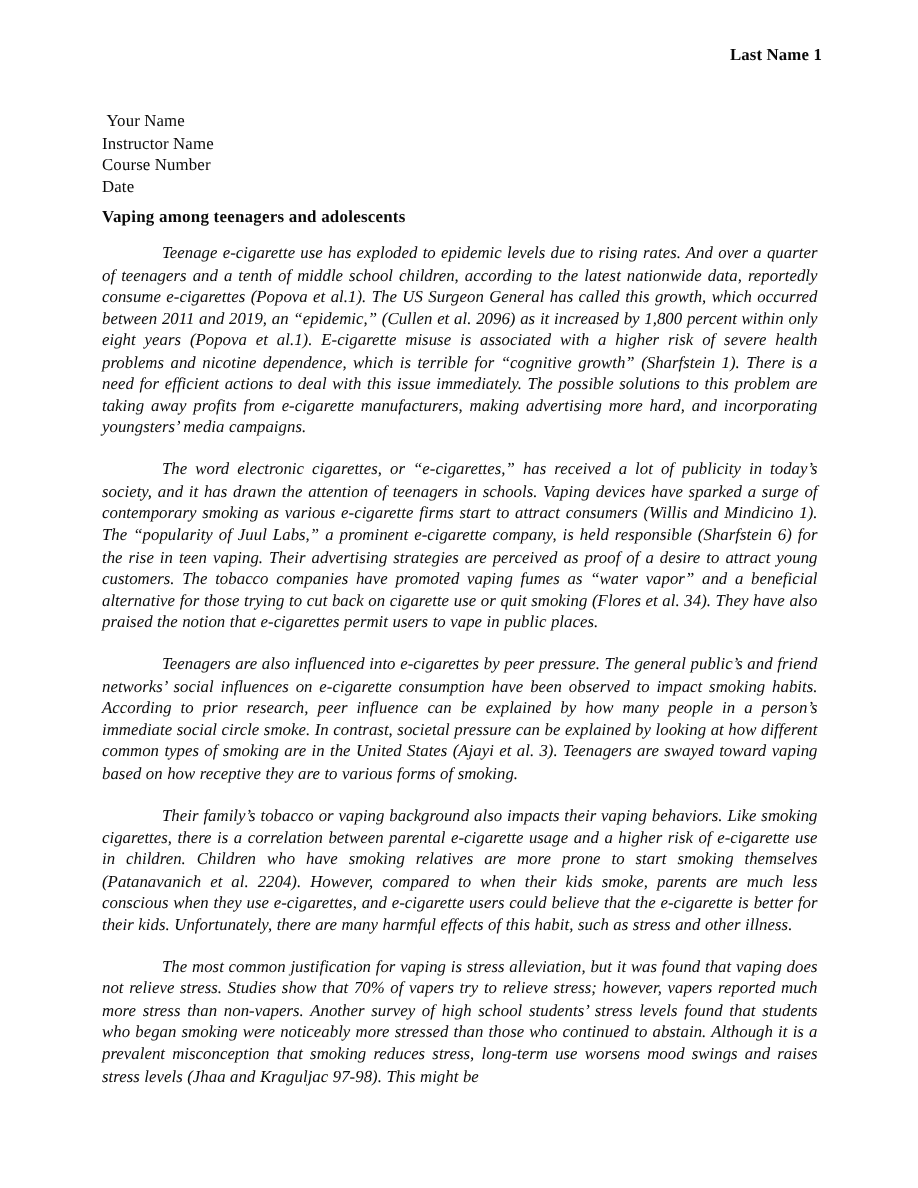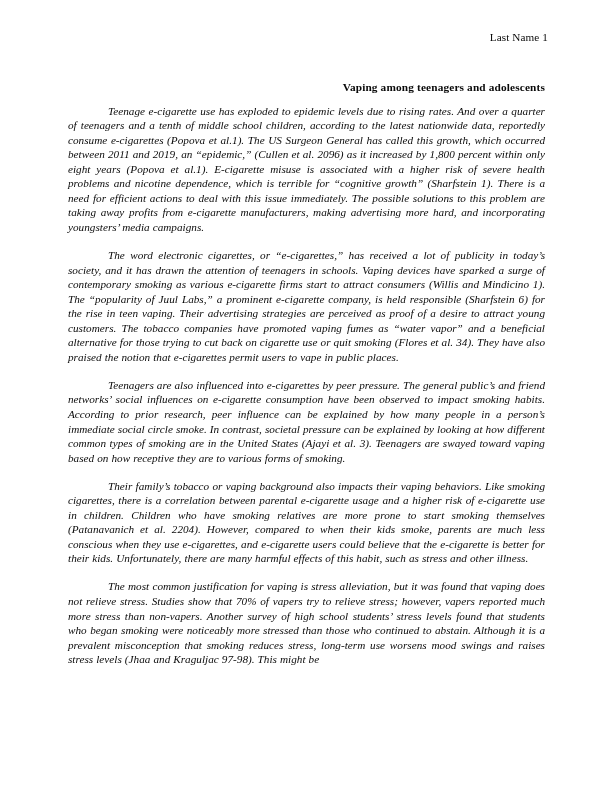--- a/index.html
+++ b/index.html
@@ -20,37 +20,38 @@
     box-sizing: border-box;
   }
   .running-head {
     position: absolute;
     top: 30px;
     right: 64px;
     font-size: 11.2px;
     line-height: 14px;
     letter-spacing: 0.1px;
     white-space: nowrap;
+    font-weight: bold;
   }
   .doc-body {
     position: absolute;
     left: 68px;
     top: 74px;
     width: 477px;
   }
   .heading-block {
     font-size: 11.2px;
     line-height: 14.6px;
     letter-spacing: 0.1px;
   }
   .heading-block div:first-child {
     text-indent: 3px;
   }
   .doc-title {
-    text-align: right;
+    text-align: left;
     font-weight: bold;
     font-size: 11.3px;
     line-height: 14.6px;
     margin-top: 6px;
     letter-spacing: 0.15px;
   }
   .essay {
     margin-top: 9px;
   }
   .essay p {
@@ -71,20 +72,26 @@
 </style>
 </head>
 <body>
 
 <div class="page">
 
   <div class="running-head">Last Name 1</div>
 
   <div class="doc-body">
 
+    <div class="heading-block">
+      <div> Your Name</div>
+      <div>Instructor Name</div>
+      <div>Course Number</div>
+      <div>Date</div>
+    </div>
 
     <div class="doc-title">Vaping among teenagers and adolescents</div>
 
     <div class="essay">
       <p>Teenage e-cigarette use has exploded to epidemic levels due to rising rates. And over a quarter of teenagers and a tenth of middle school children, according to the latest nationwide data, reportedly consume e-cigarettes (Popova et al.1). The US Surgeon General has called this growth, which occurred between 2011 and 2019, an “epidemic,” (Cullen et al. 2096) as it increased by 1,800 percent within only eight years (Popova et al.1). E-cigarette misuse is associated with a higher risk of severe health problems and nicotine dependence, which is terrible for “cognitive growth” (Sharfstein 1). There is a need for efficient actions to deal with this issue immediately. The possible solutions to this problem are taking away profits from e-cigarette manufacturers, making advertising more hard, and incorporating youngsters’ media campaigns.</p>
       <p>The word electronic cigarettes, or “e-cigarettes,” has received a lot of publicity in today’s society, and it has drawn the attention of teenagers in schools. Vaping devices have sparked a surge of contemporary smoking as various e-cigarette firms start to attract consumers (Willis and Mindicino 1). The “popularity of Juul Labs,” a prominent e-cigarette company, is held responsible (Sharfstein 6) for the rise in teen vaping. Their advertising strategies are perceived as proof of a desire to attract young customers. The tobacco companies have promoted vaping fumes as “water vapor” and a beneficial alternative for those trying to cut back on cigarette use or quit smoking (Flores et al. 34). They have also praised the notion that e-cigarettes permit users to vape in public places.</p>
       <p>Teenagers are also influenced into e-cigarettes by peer pressure. The general public’s and friend networks’ social influences on e-cigarette consumption have been observed to impact smoking habits. According to prior research, peer influence can be explained by how many people in a person’s immediate social circle smoke. In contrast, societal pressure can be explained by looking at how different common types of smoking are in the United States (Ajayi et al. 3). Teenagers are swayed toward vaping based on how receptive they are to various forms of smoking.</p>
       <p> Their family’s tobacco or vaping background also impacts their vaping behaviors. Like smoking cigarettes, there is a correlation between parental e-cigarette usage and a higher risk of e-cigarette use in children. Children who have smoking relatives are more prone to start smoking themselves (Patanavanich et al. 2204). However, compared to when their kids smoke, parents are much less conscious when they use e-cigarettes, and e-cigarette users could believe that the e-cigarette is better for their kids. Unfortunately, there are many harmful effects of this habit, such as stress and other illness.</p>
       <p>The most common justification for vaping is stress alleviation, but it was found that vaping does not relieve stress. Studies show that 70% of vapers try to relieve stress; however, vapers reported much more stress than non-vapers. Another survey of high school students’ stress levels found that students who began smoking were noticeably more stressed than those who continued to abstain. Although it is a prevalent misconception that smoking reduces stress, long-term use worsens mood swings and raises stress levels (Jhaa and Kraguljac 97-98). This might be</p>
     </div>

